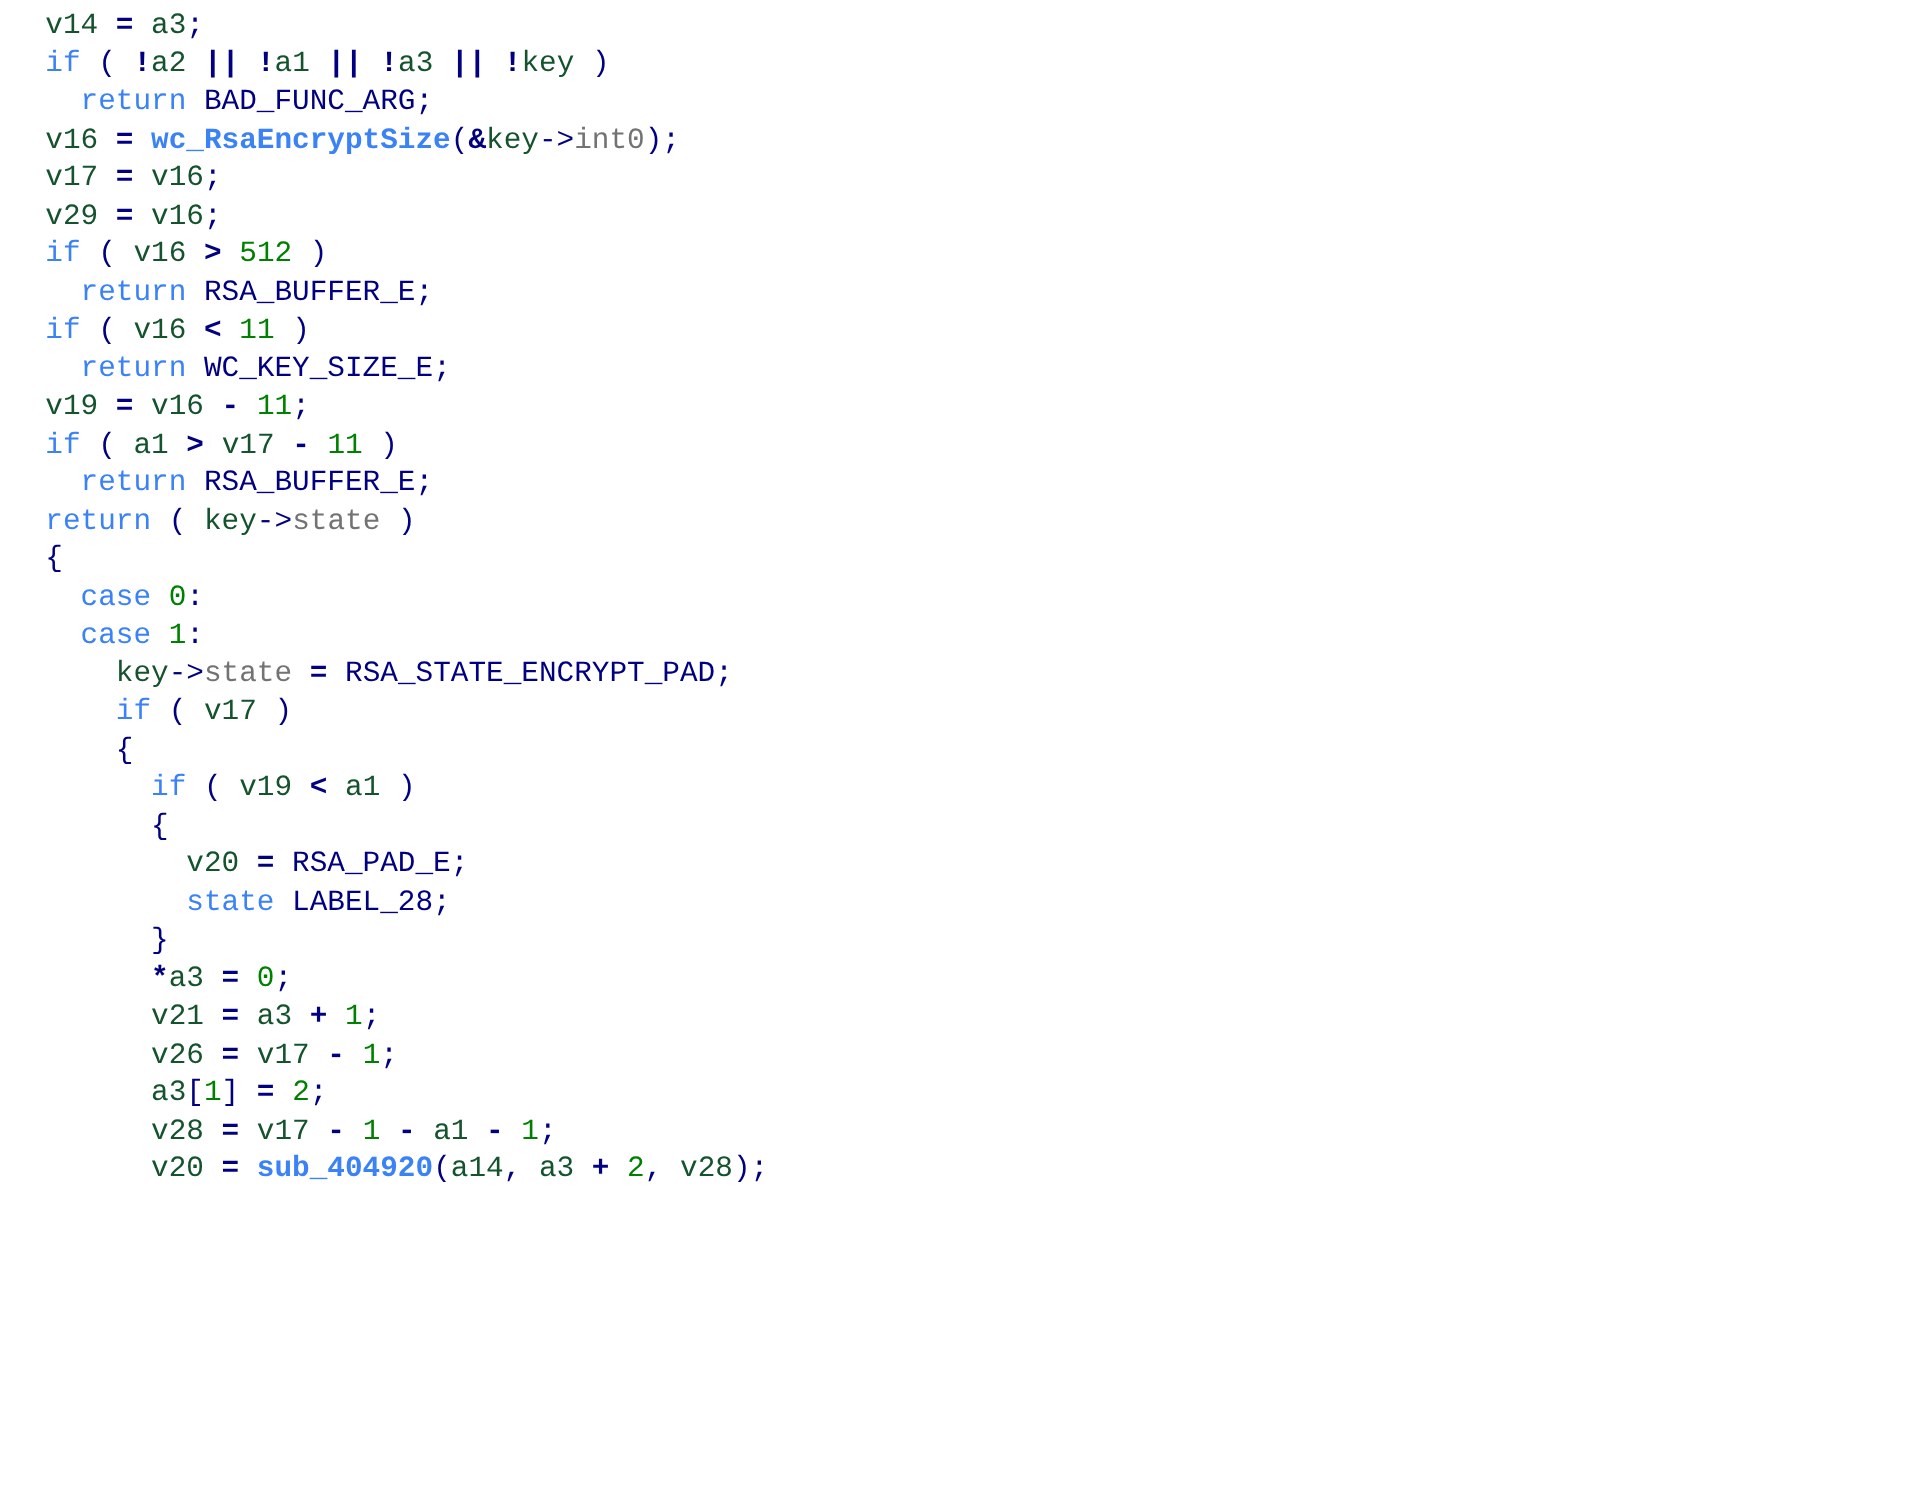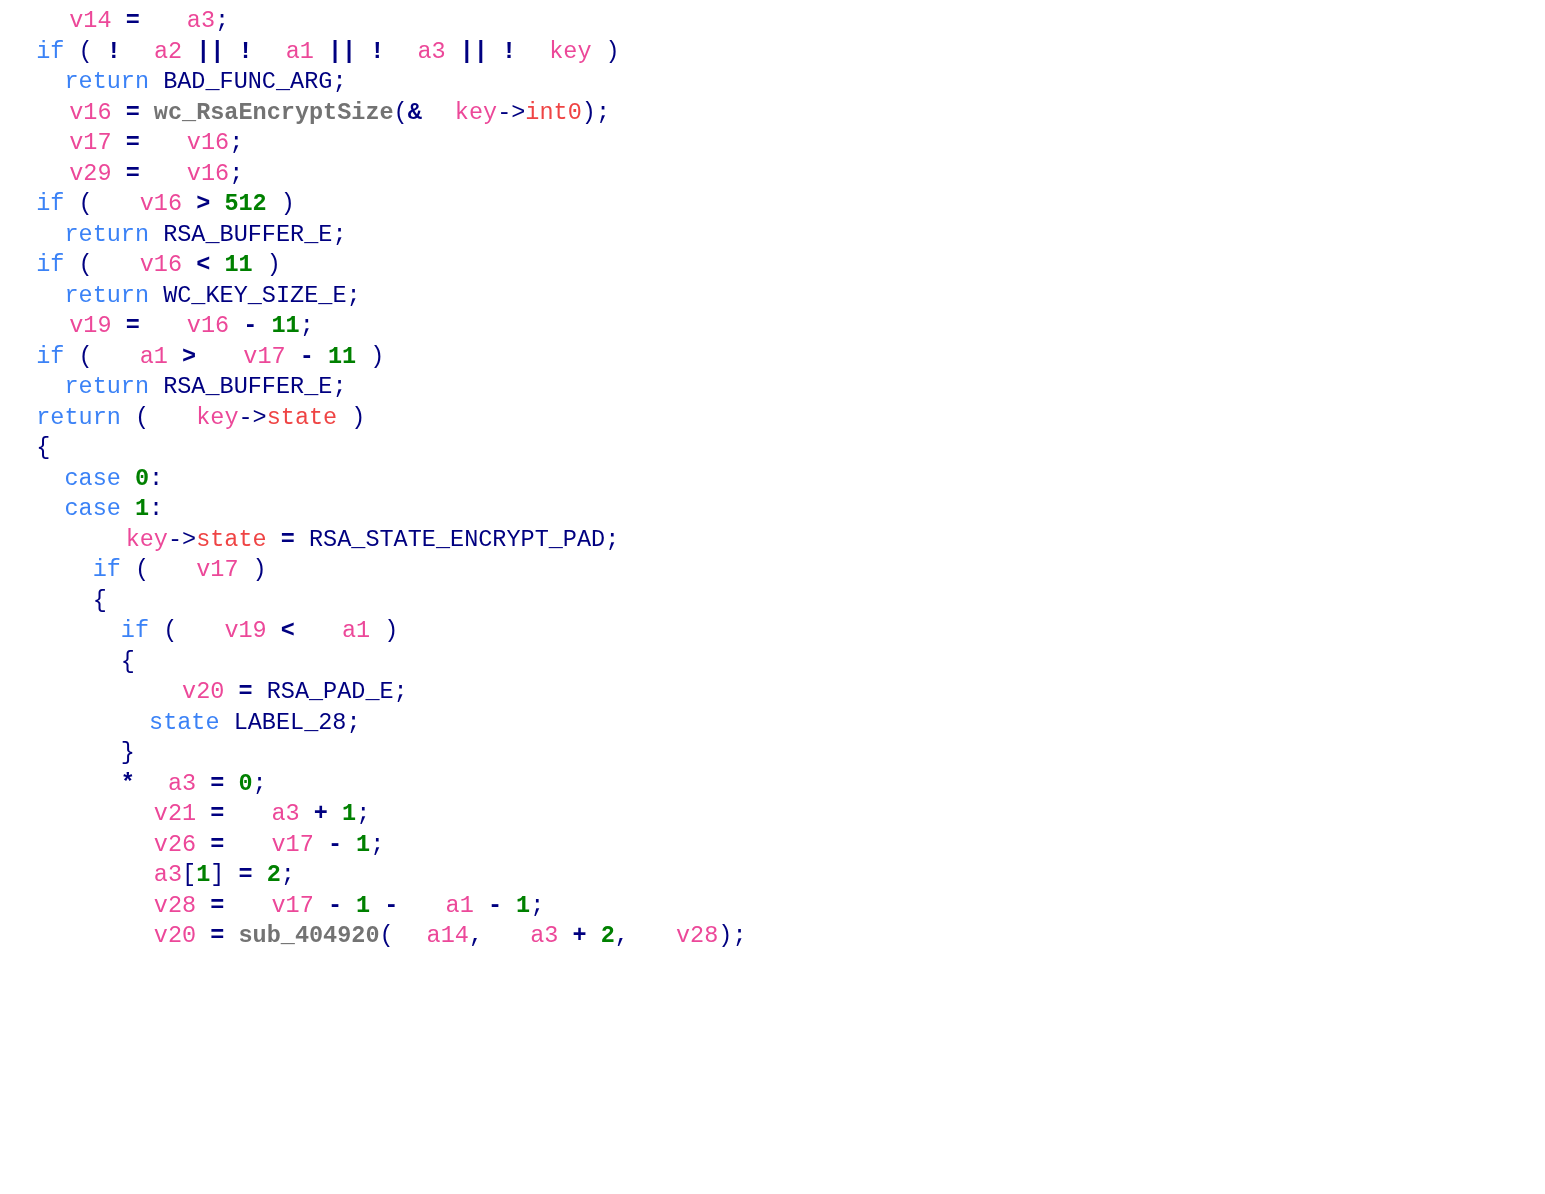--- a/index.html
+++ b/index.html
@@ -11,24 +11,24 @@
   pre.code {
     margin: 0;
     padding: 6px 8px 20px 8px;
     font-family: Consolas, "Courier New", monospace;
     font-size: 23.5px;
     line-height: 30.5px;
     white-space: pre;
     color: #000000;
   }
   .kw   { color: #3b82f6; }  
-  .var  { color: #ec4899; margin-left: 33px; }  
-  .fn   { color: #737373; font-weight: bold; } 
-  .mem  { color: #ef4444; }  
-  .num  { color: #008000; font-weight: bold; } 
+  .var  { color: #14532d; }  
+  .fn   { color: #3b82f6; font-weight: bold; } 
+  .mem  { color: #737373; }  
+  .num  { color: #008000; font-weight: normal; } 
   .id   { color: #000080; }  
   .pun  { color: #000080; }  
   .op   { color: #000080; font-weight: bold; }  
 </style>
 </head>
 <body>
 
 <pre class="code" id="code-surface"><span class="pun">  </span><span class="var">v14</span><span class="pun"> </span><span class="op">=</span><span class="pun"> </span><span class="var">a3</span><span class="pun">;</span>
 <span class="pun">  </span><span class="kw">if</span><span class="pun"> </span><span class="pun">(</span><span class="pun"> </span><span class="op">!</span><span class="var">a2</span><span class="pun"> </span><span class="op">||</span><span class="pun"> </span><span class="op">!</span><span class="var">a1</span><span class="pun"> </span><span class="op">||</span><span class="pun"> </span><span class="op">!</span><span class="var">a3</span><span class="pun"> </span><span class="op">||</span><span class="pun"> </span><span class="op">!</span><span class="var">key</span><span class="pun"> </span><span class="pun">)</span>
 <span class="pun">    </span><span class="kw">return</span><span class="pun"> </span><span class="id">BAD_FUNC_ARG</span><span class="pun">;</span>

